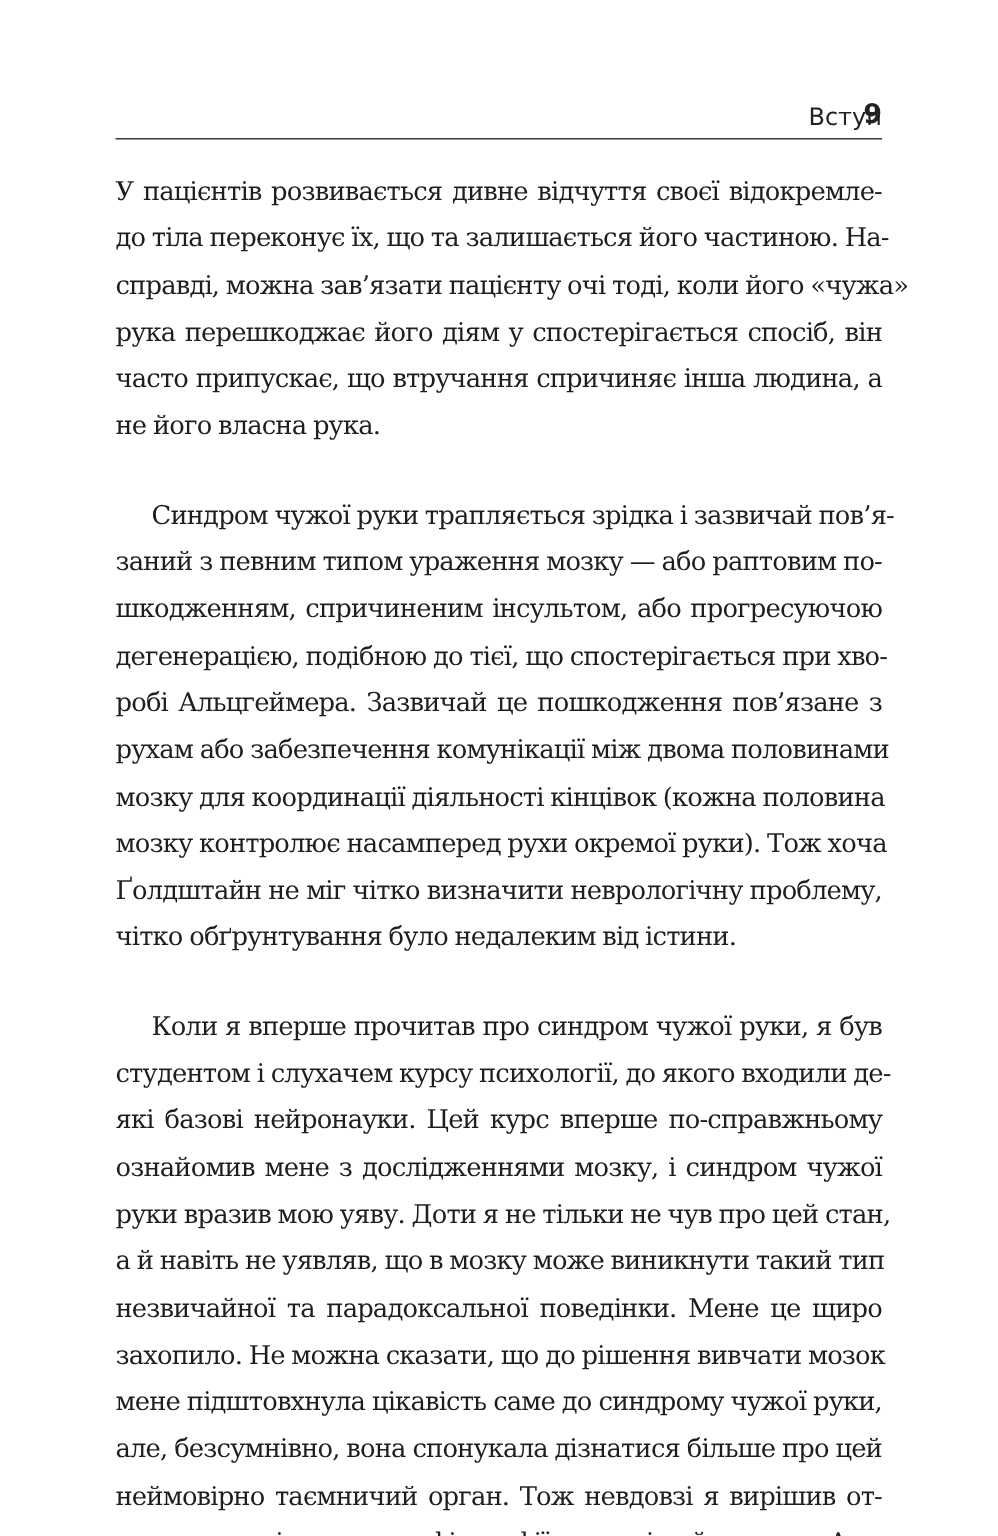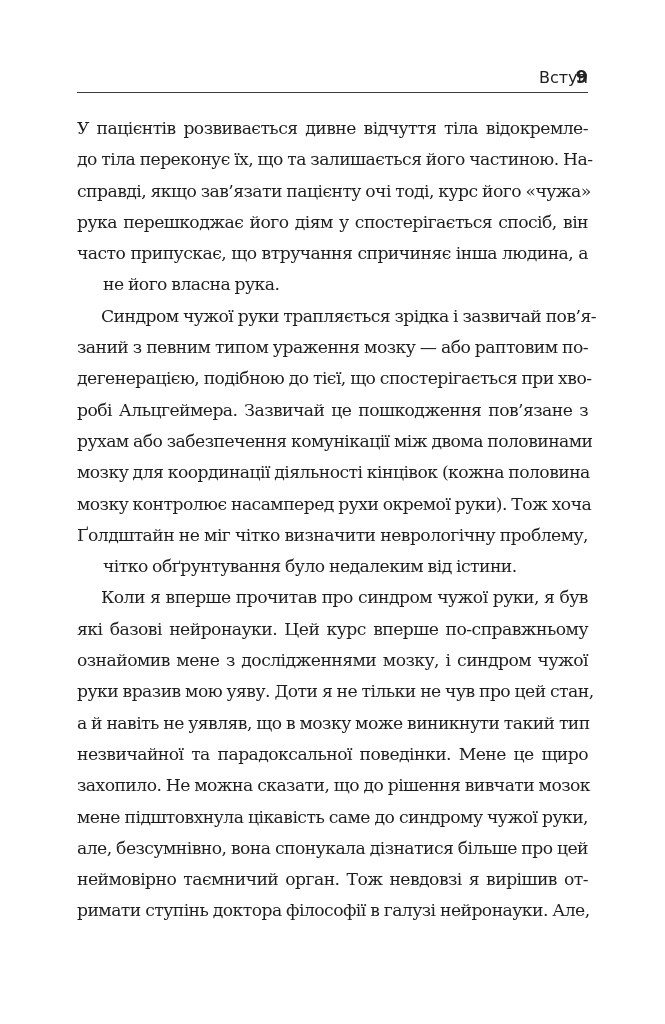--- a/index.html
+++ b/index.html
@@ -55,59 +55,61 @@
       display: block;
       white-space: nowrap;
       text-align: justify;
       text-align-last: justify;
       height: 31.3px;
       letter-spacing: -0.55px;
       word-spacing: -0.5px;
     }
     .line.last {
       text-align-last: left;
-      margin-left: 26px;
     }
     .line.indent {
       padding-left: 24px;
+      margin-top: 28px;
     }
   </style>
 </head>
 <body>
 
 <div class="page-header">
   <div class="running-title">Вступ</div>
   <div class="page-number">9</div>
 </div>
 
 <div class="body-text">
 
   <div>
-    <span class="line">У пацієнтів розвивається дивне відчуття тіла відокремле-</span>
+    <span class="line">У пацієнтів розвивається дивне відчуття своєї відокремле-</span>
     <span class="line">до тіла переконує їх, що та залишається його частиною. На-</span>
-    <span class="line">справді, якщо зав’язати пацієнту очі тоді, курс його «чужа»</span>
+    <span class="line">справді, можна зав’язати пацієнту очі тоді, коли його «чужа»</span>
     <span class="line">рука перешкоджає його діям у спостерігається спосіб, він</span>
     <span class="line">часто припускає, що втручання спричиняє інша людина, а</span>
     <span class="line last">не його власна рука.</span>
   </div>
 
   <div>
     <span class="line indent">Синдром чужої руки трапляється зрідка і зазвичай пов’я-</span>
     <span class="line">заний з певним типом ураження мозку — або раптовим по-</span>
+    <span class="line">шкодженням, спричиненим інсультом, або прогресуючою</span>
     <span class="line">дегенерацією, подібною до тієї, що спостерігається при хво-</span>
     <span class="line">робі Альцгеймера. Зазвичай це пошкодження пов’язане з</span>
     <span class="line">рухам або забезпечення комунікації між двома половинами</span>
     <span class="line">мозку для координації діяльності кінцівок (кожна половина</span>
     <span class="line">мозку контролює насамперед рухи окремої руки). Тож хоча</span>
     <span class="line">Ґолдштайн не міг чітко визначити неврологічну проблему,</span>
     <span class="line last">чітко обґрунтування було недалеким від істини.</span>
   </div>
 
   <div>
     <span class="line indent">Коли я вперше прочитав про синдром чужої руки, я був</span>
+    <span class="line">студентом і слухачем курсу психології, до якого входили де-</span>
     <span class="line">які базові нейронауки. Цей курс вперше по-справжньому</span>
     <span class="line">ознайомив мене з дослідженнями мозку, і синдром чужої</span>
     <span class="line">руки вразив мою уяву. Доти я не тільки не чув про цей стан,</span>
     <span class="line">а й навіть не уявляв, що в мозку може виникнути такий тип</span>
     <span class="line">незвичайної та парадоксальної поведінки. Мене це щиро</span>
     <span class="line">захопило. Не можна сказати, що до рішення вивчати мозок</span>
     <span class="line">мене підштовхнула цікавість саме до синдрому чужої руки,</span>
     <span class="line">але, безсумнівно, вона спонукала дізнатися більше про цей</span>
     <span class="line">неймовірно таємничий орган. Тож невдовзі я вирішив от-</span>
     <span class="line">римати ступінь доктора філософії в галузі нейронауки. Але,</span>

